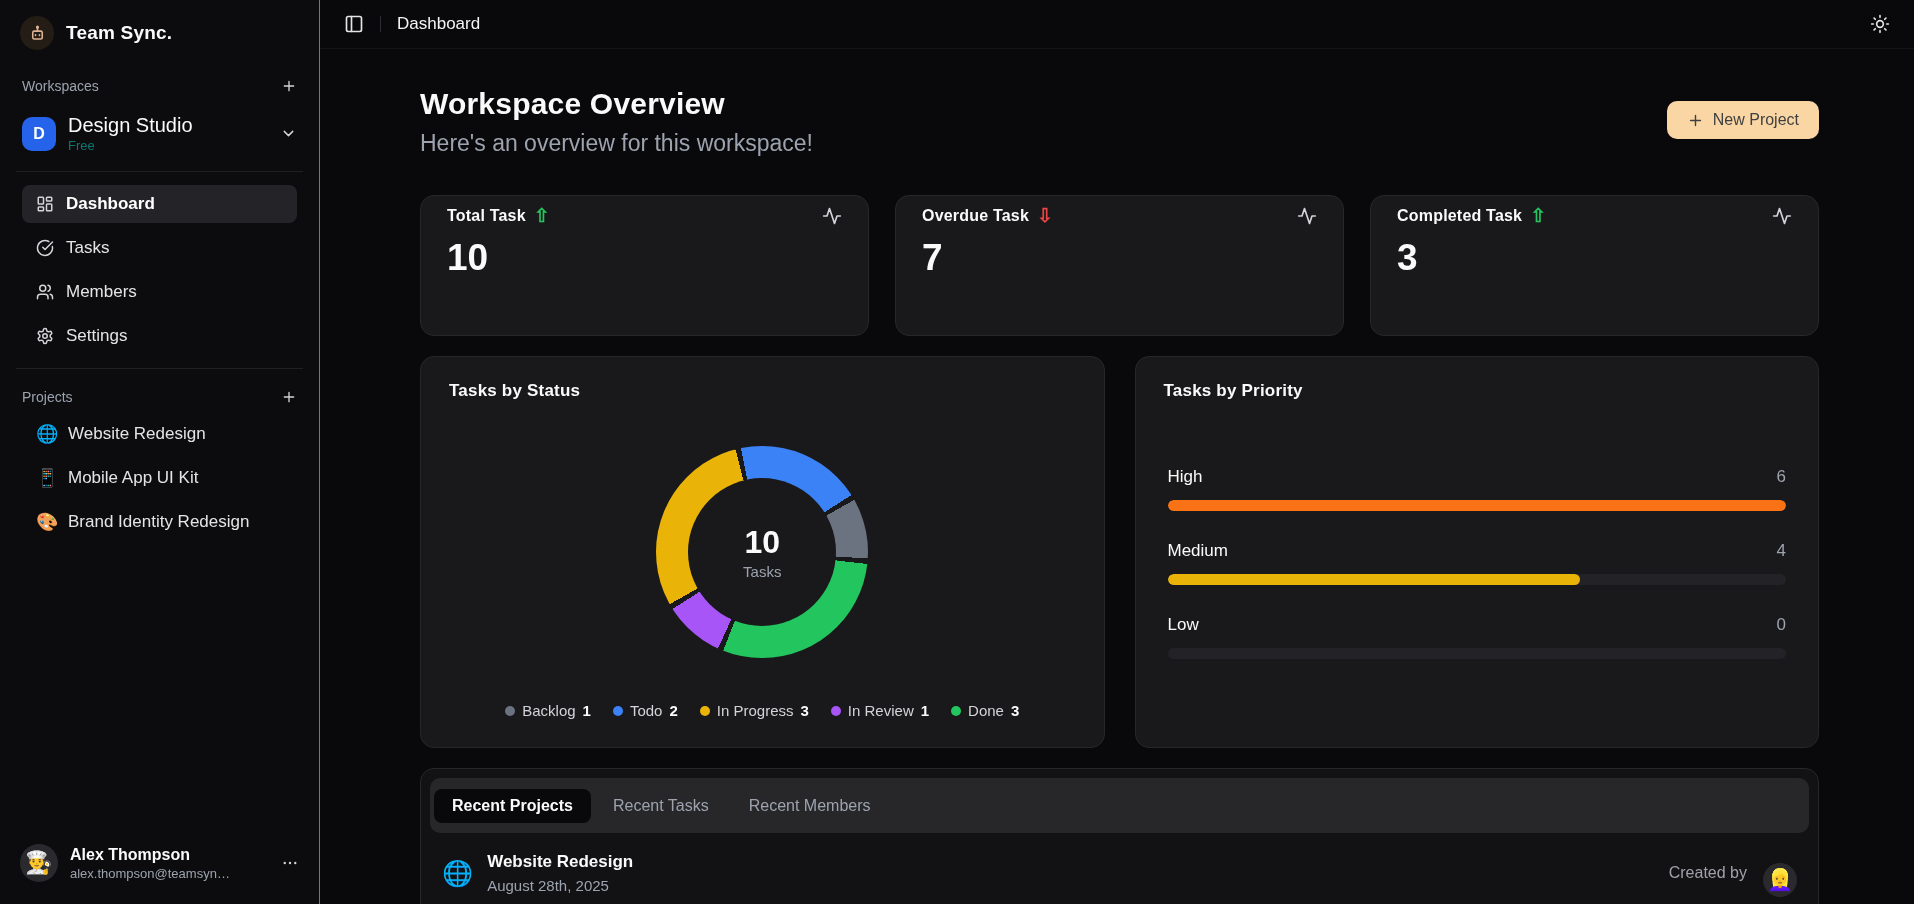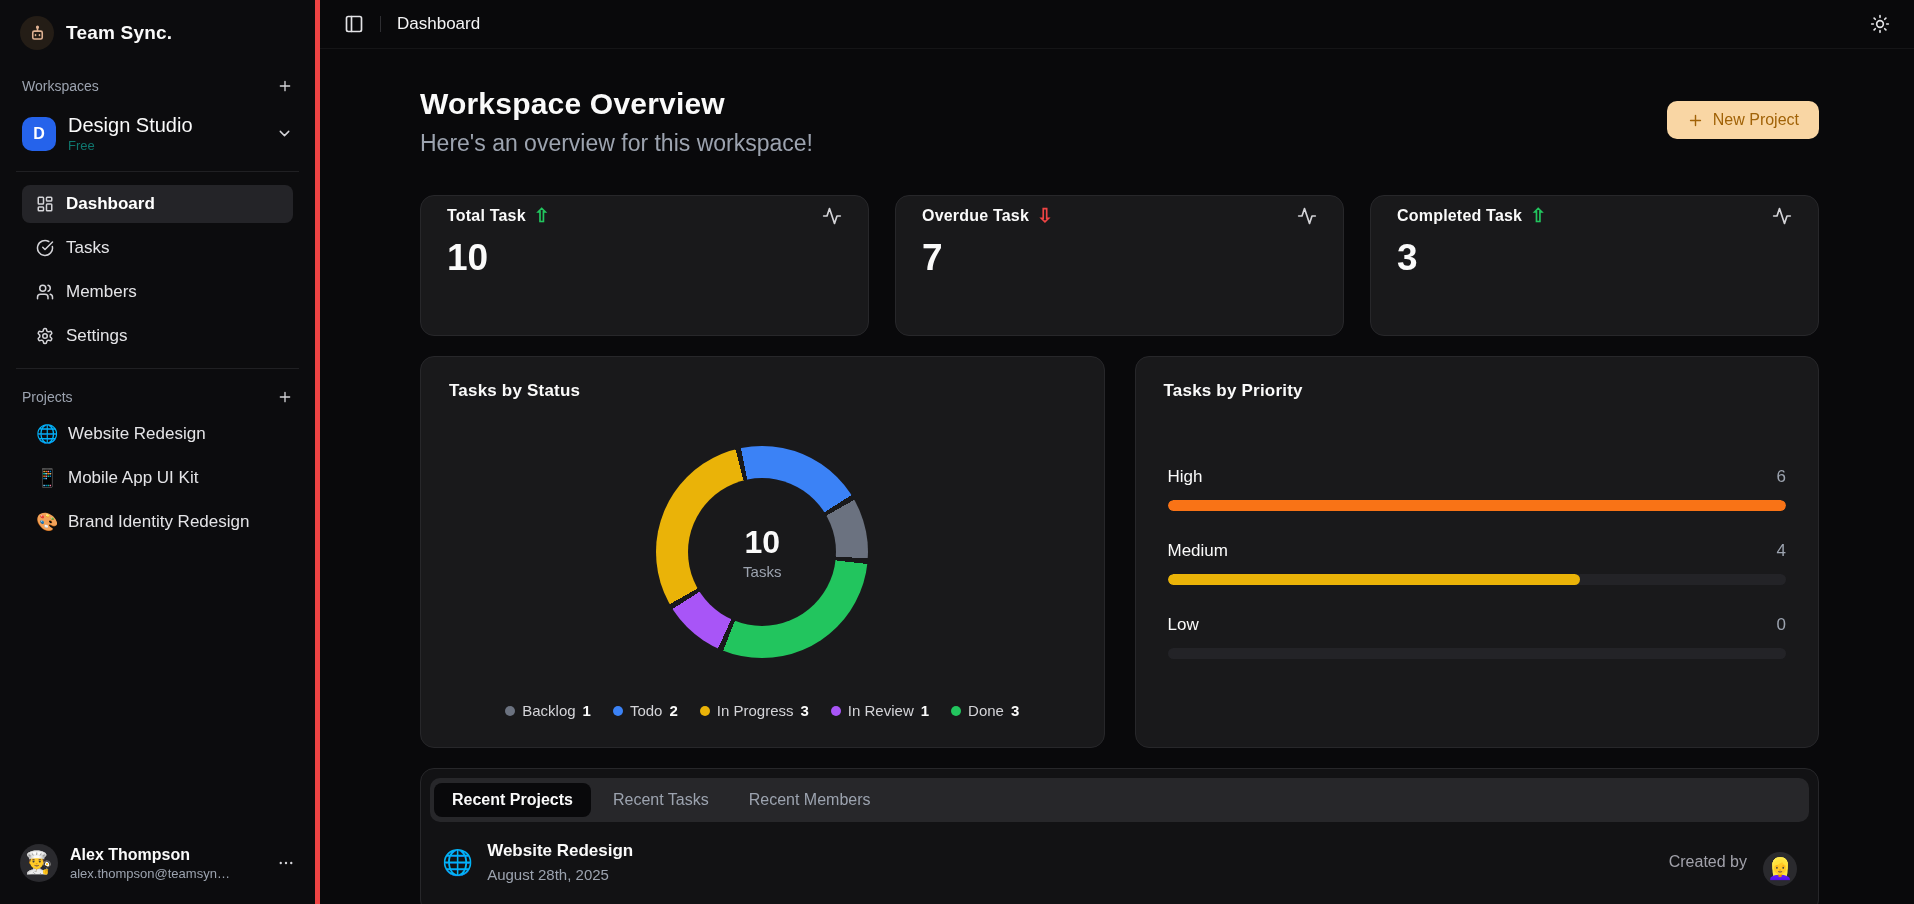--- a/index.html
+++ b/index.html
@@ -2,21 +2,21 @@
 <html><head>
 <meta charset="utf-8">
 <style>
   * { margin:0; padding:0; box-sizing:border-box; }
   html,body { width:1914px; height:904px; overflow:hidden; background:#09090b;
     font-family:"Liberation Sans", sans-serif; color:#fafafa; }
   .app { display:flex; width:100%; height:100%; }
 
   
   .sidebar { width:320px; min-width:320px; height:100%; background:#0c0c0e;
-    border-right:5px solid #ef4444; display:flex; flex-direction:column; padding:14px 16px 16px; }
+    border-right:1px solid #ef4444; display:flex; flex-direction:column; padding:14px 16px 16px; }
   .logo-row { display:flex; align-items:center; gap:12px; padding:2px 4px; }
   .logo-badge { width:34px; height:34px; border-radius:50%; background:#241d16;
     display:flex; align-items:center; justify-content:center; color:#dfb293; }
   .app-name { font-size:19px; font-weight:bold; letter-spacing:.2px; }
   .section-head { display:flex; align-items:center; justify-content:space-between;
     margin-top:26px; padding:0 6px; }
   .section-label { font-size:14px; color:#9ca3af; }
   .plus-btn { color:#d4d4d8; cursor:pointer; display:flex; }
   .workspace-row { display:flex; align-items:center; gap:12px; margin-top:12px;
     padding:8px 6px; border-radius:10px; cursor:pointer; }
@@ -88,21 +88,21 @@
 
   .bars { margin-top:66px; display:flex; flex-direction:column; gap:30px; padding:0 4px; }
   .bar-group .bar-head { display:flex; justify-content:space-between; align-items:center; }
   .bar-label { font-size:17px; }
   .bar-value { font-size:17px; color:#9ca3af; }
   .bar-track { margin-top:13px; height:11px; border-radius:6px; background:#232327; overflow:hidden; }
   .bar-fill { height:100%; border-radius:6px; width:0; }
 
   .recent-card { margin-top:20px; border:1px solid #27272a; border-radius:14px;
     background:#121214; padding:9px; }
-  .tab-strip { background:#27272a; border-radius:10px; height:44px; display:flex;
+  .tab-strip { background:#27272a; border-radius:10px; height:55px; display:flex;
     align-items:center; padding:4px; gap:4px; }
   .tab { padding:8px 18px; border-radius:8px; font-size:16px; color:#9ca3af; cursor:pointer; }
   .tab.active { background:#09090b; color:#fafafa; font-weight:bold; }
   .recent-row { display:flex; align-items:center; padding:16px 12px 18px; }
   .recent-ic { font-size:25px; margin-right:14px; }
   .recent-title { font-size:17px; font-weight:bold; }
   .recent-date { font-size:15px; color:#9ca3af; margin-top:5px; }
   .recent-sp { flex:1; }
   .created-by { font-size:16px; color:#a1a1aa; margin-right:16px; }
   .creator-avatar { width:34px; height:34px; border-radius:50%; background:#2a2a2e;
@@ -253,21 +253,21 @@
           </svg>
       </span>
     </div>
 
     <div class="content">
       <div class="page-head">
         <div>
           <div class="page-title">Workspace Overview</div>
           <div class="page-sub">Here's an overview for this workspace!</div>
         </div>
-        <button class="new-project" id="new-project-btn" style="background: rgb(249, 214, 164); color: #a16207;">
+        <button class="new-project" id="new-project-btn" style="background: rgb(249, 214, 164); color: #404040;">
           <svg width="17" height="17" viewBox="0 0 24 24" fill="none" stroke="currentColor" stroke-width="2" stroke-linecap="round">
               <path d="M12 5v14M5 12h14"></path>
             </svg>
           <span>New Project</span>
         </button>
       </div>
 
       <div class="stats-row">
         <div class="stat-card">
           <div class="stat-top">

